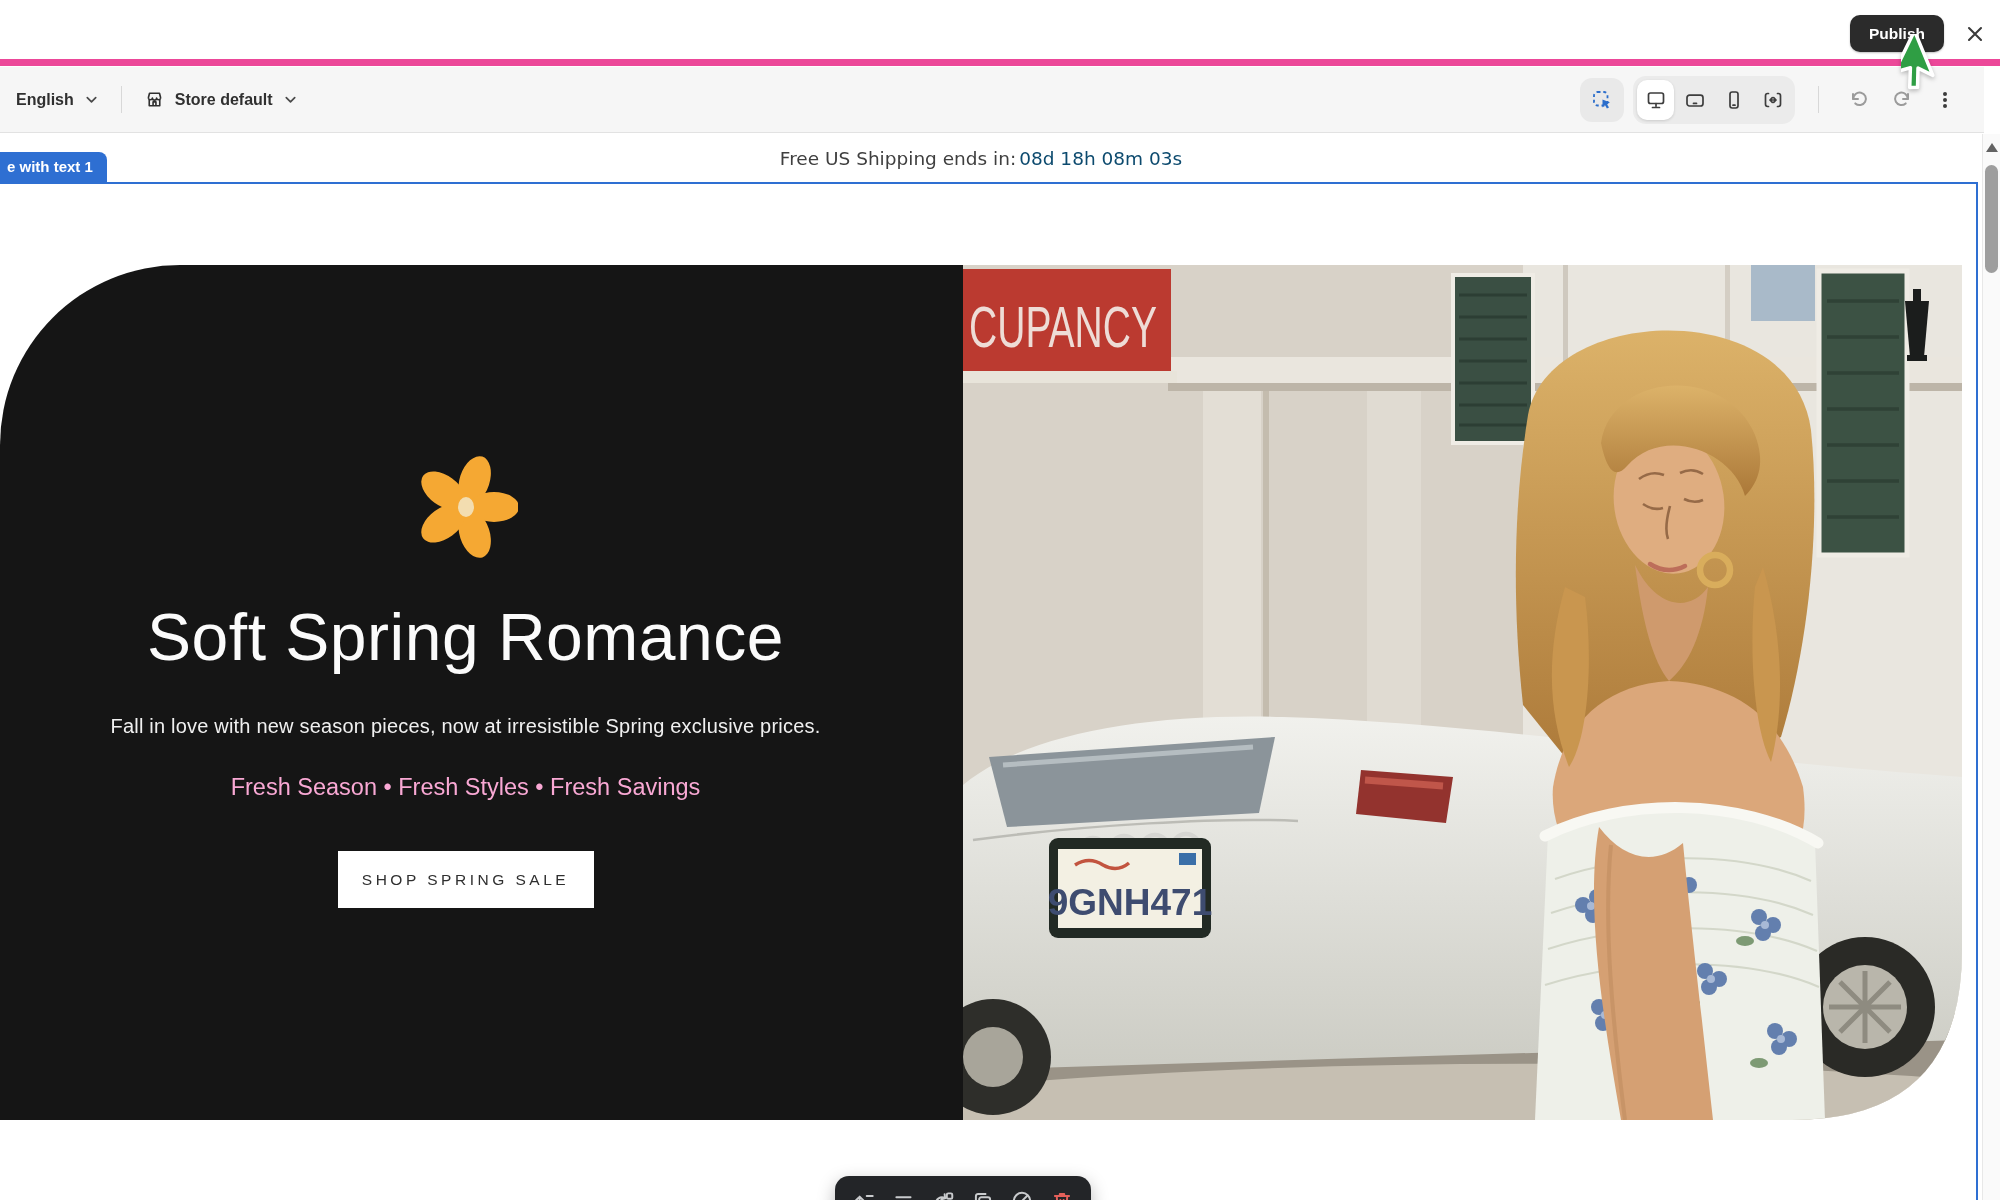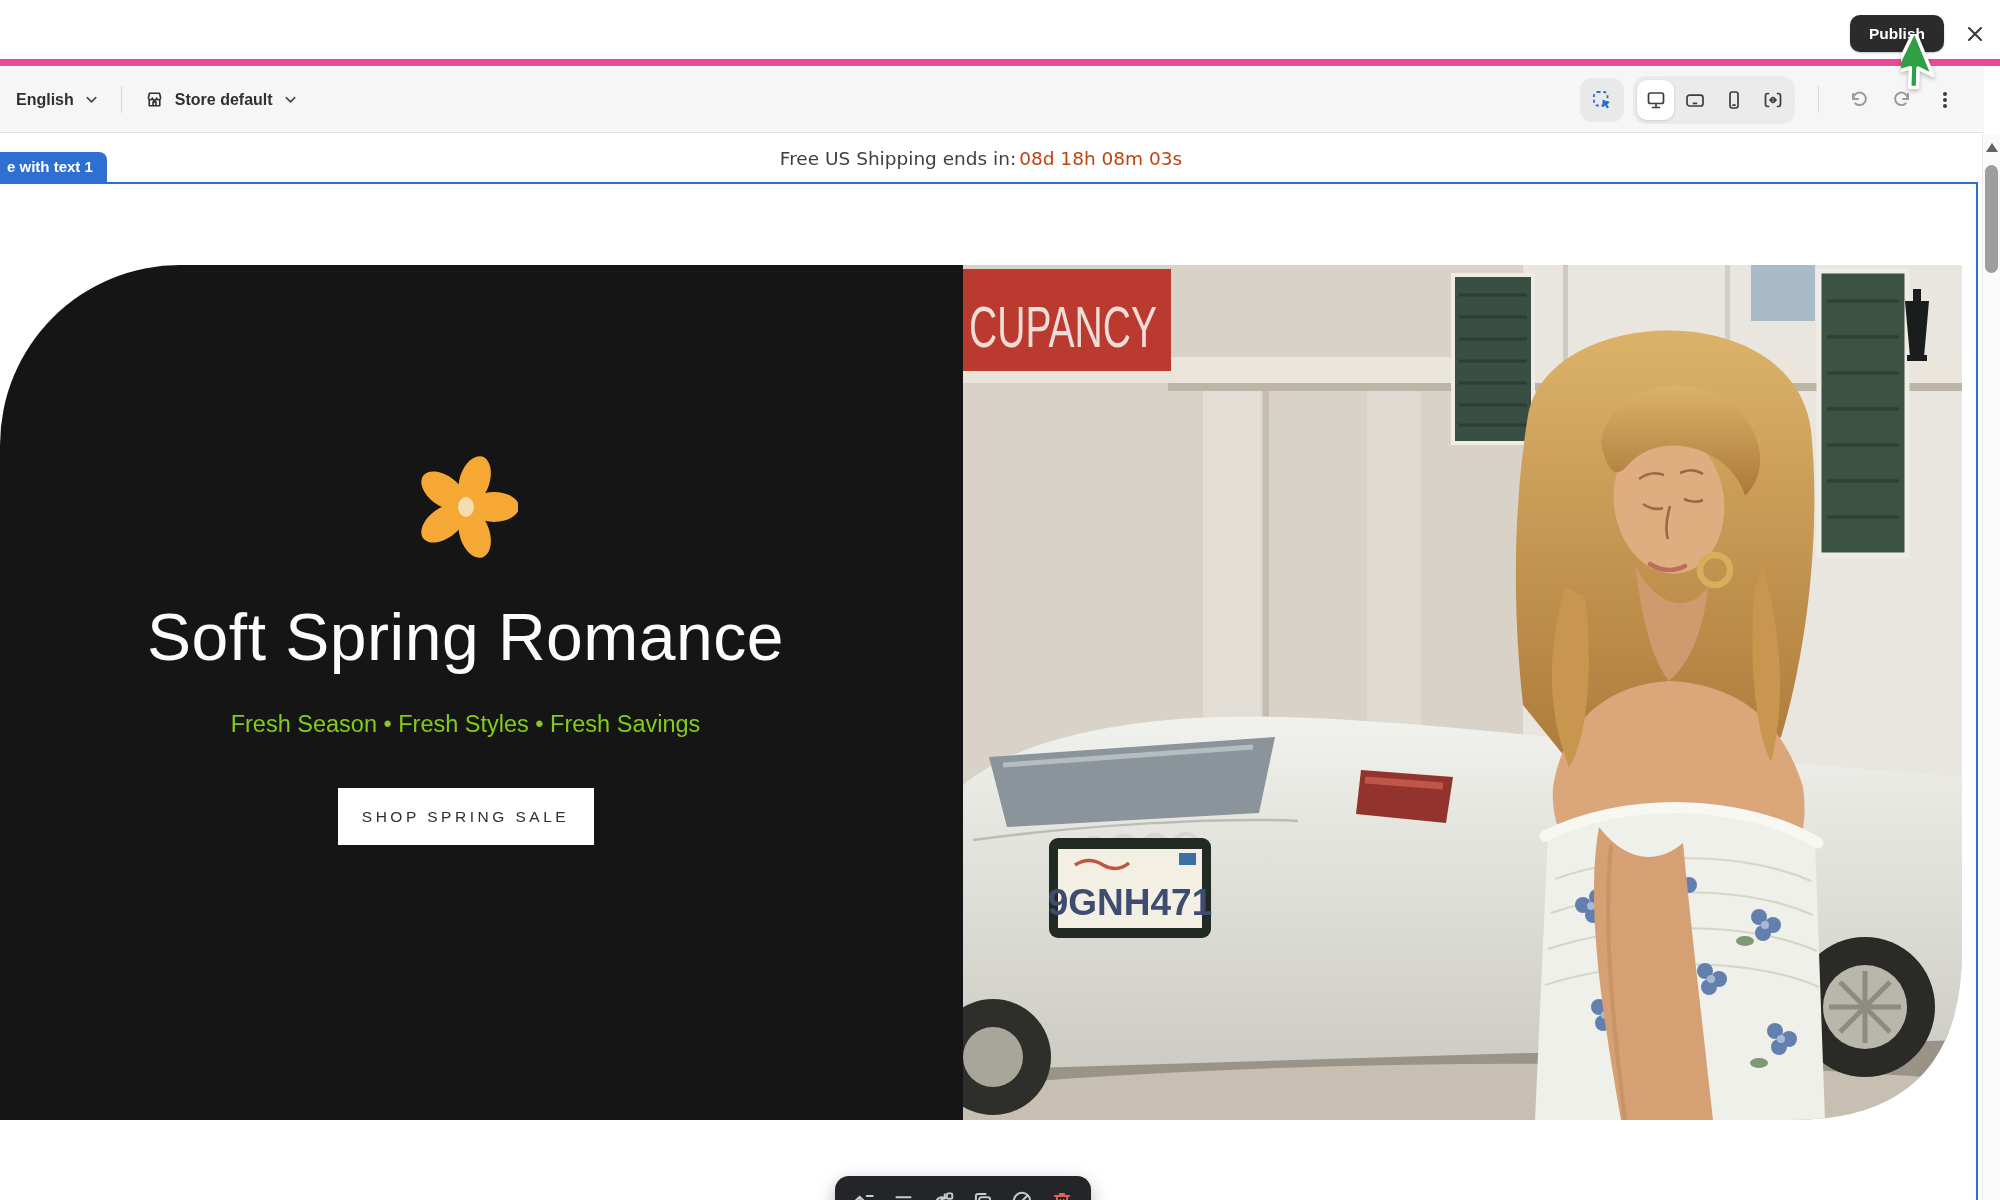--- a/index.html
+++ b/index.html
@@ -20,32 +20,32 @@
   .tb-right { margin-left:auto; display:flex; align-items:center; gap:9px; padding-right:22px; }
   .pill-btn { width:44px; height:44px; border-radius:12px; background:#e9e9e9; border:none; display:flex; align-items:center; justify-content:center; cursor:pointer; }
   .segment { display:flex; background:#ebebeb; border-radius:13px; padding:4px; gap:2px; }
   .seg-cell { width:37px; height:40px; border:none; background:transparent; border-radius:10px; display:flex; align-items:center; justify-content:center; cursor:pointer; }
   .seg-cell.active { background:#ffffff; box-shadow:0 1px 3px rgba(0,0,0,.14); }
   .icon-btn { width:34px; height:34px; border:none; background:none; display:flex; align-items:center; justify-content:center; cursor:pointer; border-radius:8px; }
 
   
   .preview { position:absolute; top:134px; left:0; width:1982px; bottom:0; background:#ffffff; overflow:hidden; }
   .announce { position:absolute; top:0; left:0; width:1962px; height:48px; display:flex; align-items:center; justify-content:center; gap:3px; font-family:"DejaVu Sans","Liberation Sans",sans-serif; font-size:18.5px; color:#3f3f3f; }
-  .announce .count { color:#c2410c; }
+  .announce .count { color:#0c4a6e; }
 
   .sel-label { position:absolute; top:18px; left:0; height:30px; line-height:30px; padding:0 14px 0 7px; background:#2e6fd2; color:#fff; font-size:15px; font-weight:600; border-radius:0 8px 0 0; z-index:7; cursor:pointer; }
   .sel-top  { position:absolute; top:48px; left:0; width:1978px; height:2px; background:#2e6fd2; z-index:6; }
   .sel-right{ position:absolute; top:48px; left:1976px; width:2px; bottom:0; background:#2e6fd2; z-index:6; }
 
   
   .hero { position:absolute; top:131px; left:0; width:1962px; height:855px; display:flex; }
   .hero-left { width:963px; height:855px; background:#151515; border-top-left-radius:180px; display:flex; flex-direction:column; align-items:center; text-align:center; padding-top:190px; padding-right:32px; color:#fff; }
   .hero-left h1 { margin-top:40px; font-size:66px; font-weight:300; letter-spacing:.5px; color:#fbfbfb; font-family:Liberation Sans, sans-serif; }
   .hero-sub { margin-top:40px; font-size:20px; font-weight:300; color:#f0f0f0; letter-spacing:.2px; }
-  .hero-tag { margin-top:36px; font-size:23.5px; color:#84cc16; }
+  .hero-tag { margin-top:36px; font-size:23.5px; color:#f9a8d4; }
   .hero-cta { margin-top:50px; width:256px; height:57px; background:#ffffff; border:none; font-family:"Liberation Sans",sans-serif; font-size:15.5px; letter-spacing:3.5px; color:#2f2f2f; cursor:pointer; }
   .hero-right { width:999px; height:855px; position:relative; }
   .hero-right svg { display:block; width:999px; height:855px; }
 
   
   .ctx-bar { position:absolute; left:835px; top:1042px; width:256px; height:72px; background:#232528; border-radius:14px; box-shadow:0 6px 18px rgba(0,0,0,.28); display:flex; justify-content:space-between; align-items:flex-start; padding:13px 17px 0; z-index:9; }
   .ctx-btn { width:24px; height:24px; border:none; background:none; cursor:pointer; padding:0; color:#c9cbcd; }
   .ctx-btn.danger { color:#e4605a; }
 
   
@@ -170,20 +170,21 @@
           <g transform="rotate(18 52 52)" fill="#f5a833">
             <ellipse cx="52" cy="24" rx="15" ry="25"></ellipse>
             <ellipse cx="52" cy="24" rx="15" ry="25" transform="rotate(72 52 52)"></ellipse>
             <ellipse cx="52" cy="24" rx="15" ry="25" transform="rotate(144 52 52)"></ellipse>
             <ellipse cx="52" cy="24" rx="15" ry="25" transform="rotate(216 52 52)"></ellipse>
             <ellipse cx="52" cy="24" rx="15" ry="25" transform="rotate(288 52 52)"></ellipse>
           </g>
           <ellipse cx="52" cy="52" rx="8" ry="10" fill="#f3ddb0"></ellipse>
         </svg>
         <h1>Soft Spring Romance</h1>
+        <p class="hero-sub">Fall in love with new season pieces, now at irresistible Spring exclusive prices.</p>
         <p class="hero-tag">Fresh Season • Fresh Styles • Fresh Savings</p>
         <button class="hero-cta">SHOP SPRING SALE</button>
       </div>
 
       <div class="hero-right">
         <svg viewBox="0 0 999 855">
           <defs>
             <clipPath id="photoClip">
                 <path d="M0,0 H999 V685 Q999,855 829,855 H0 Z"></path>
               </clipPath>

